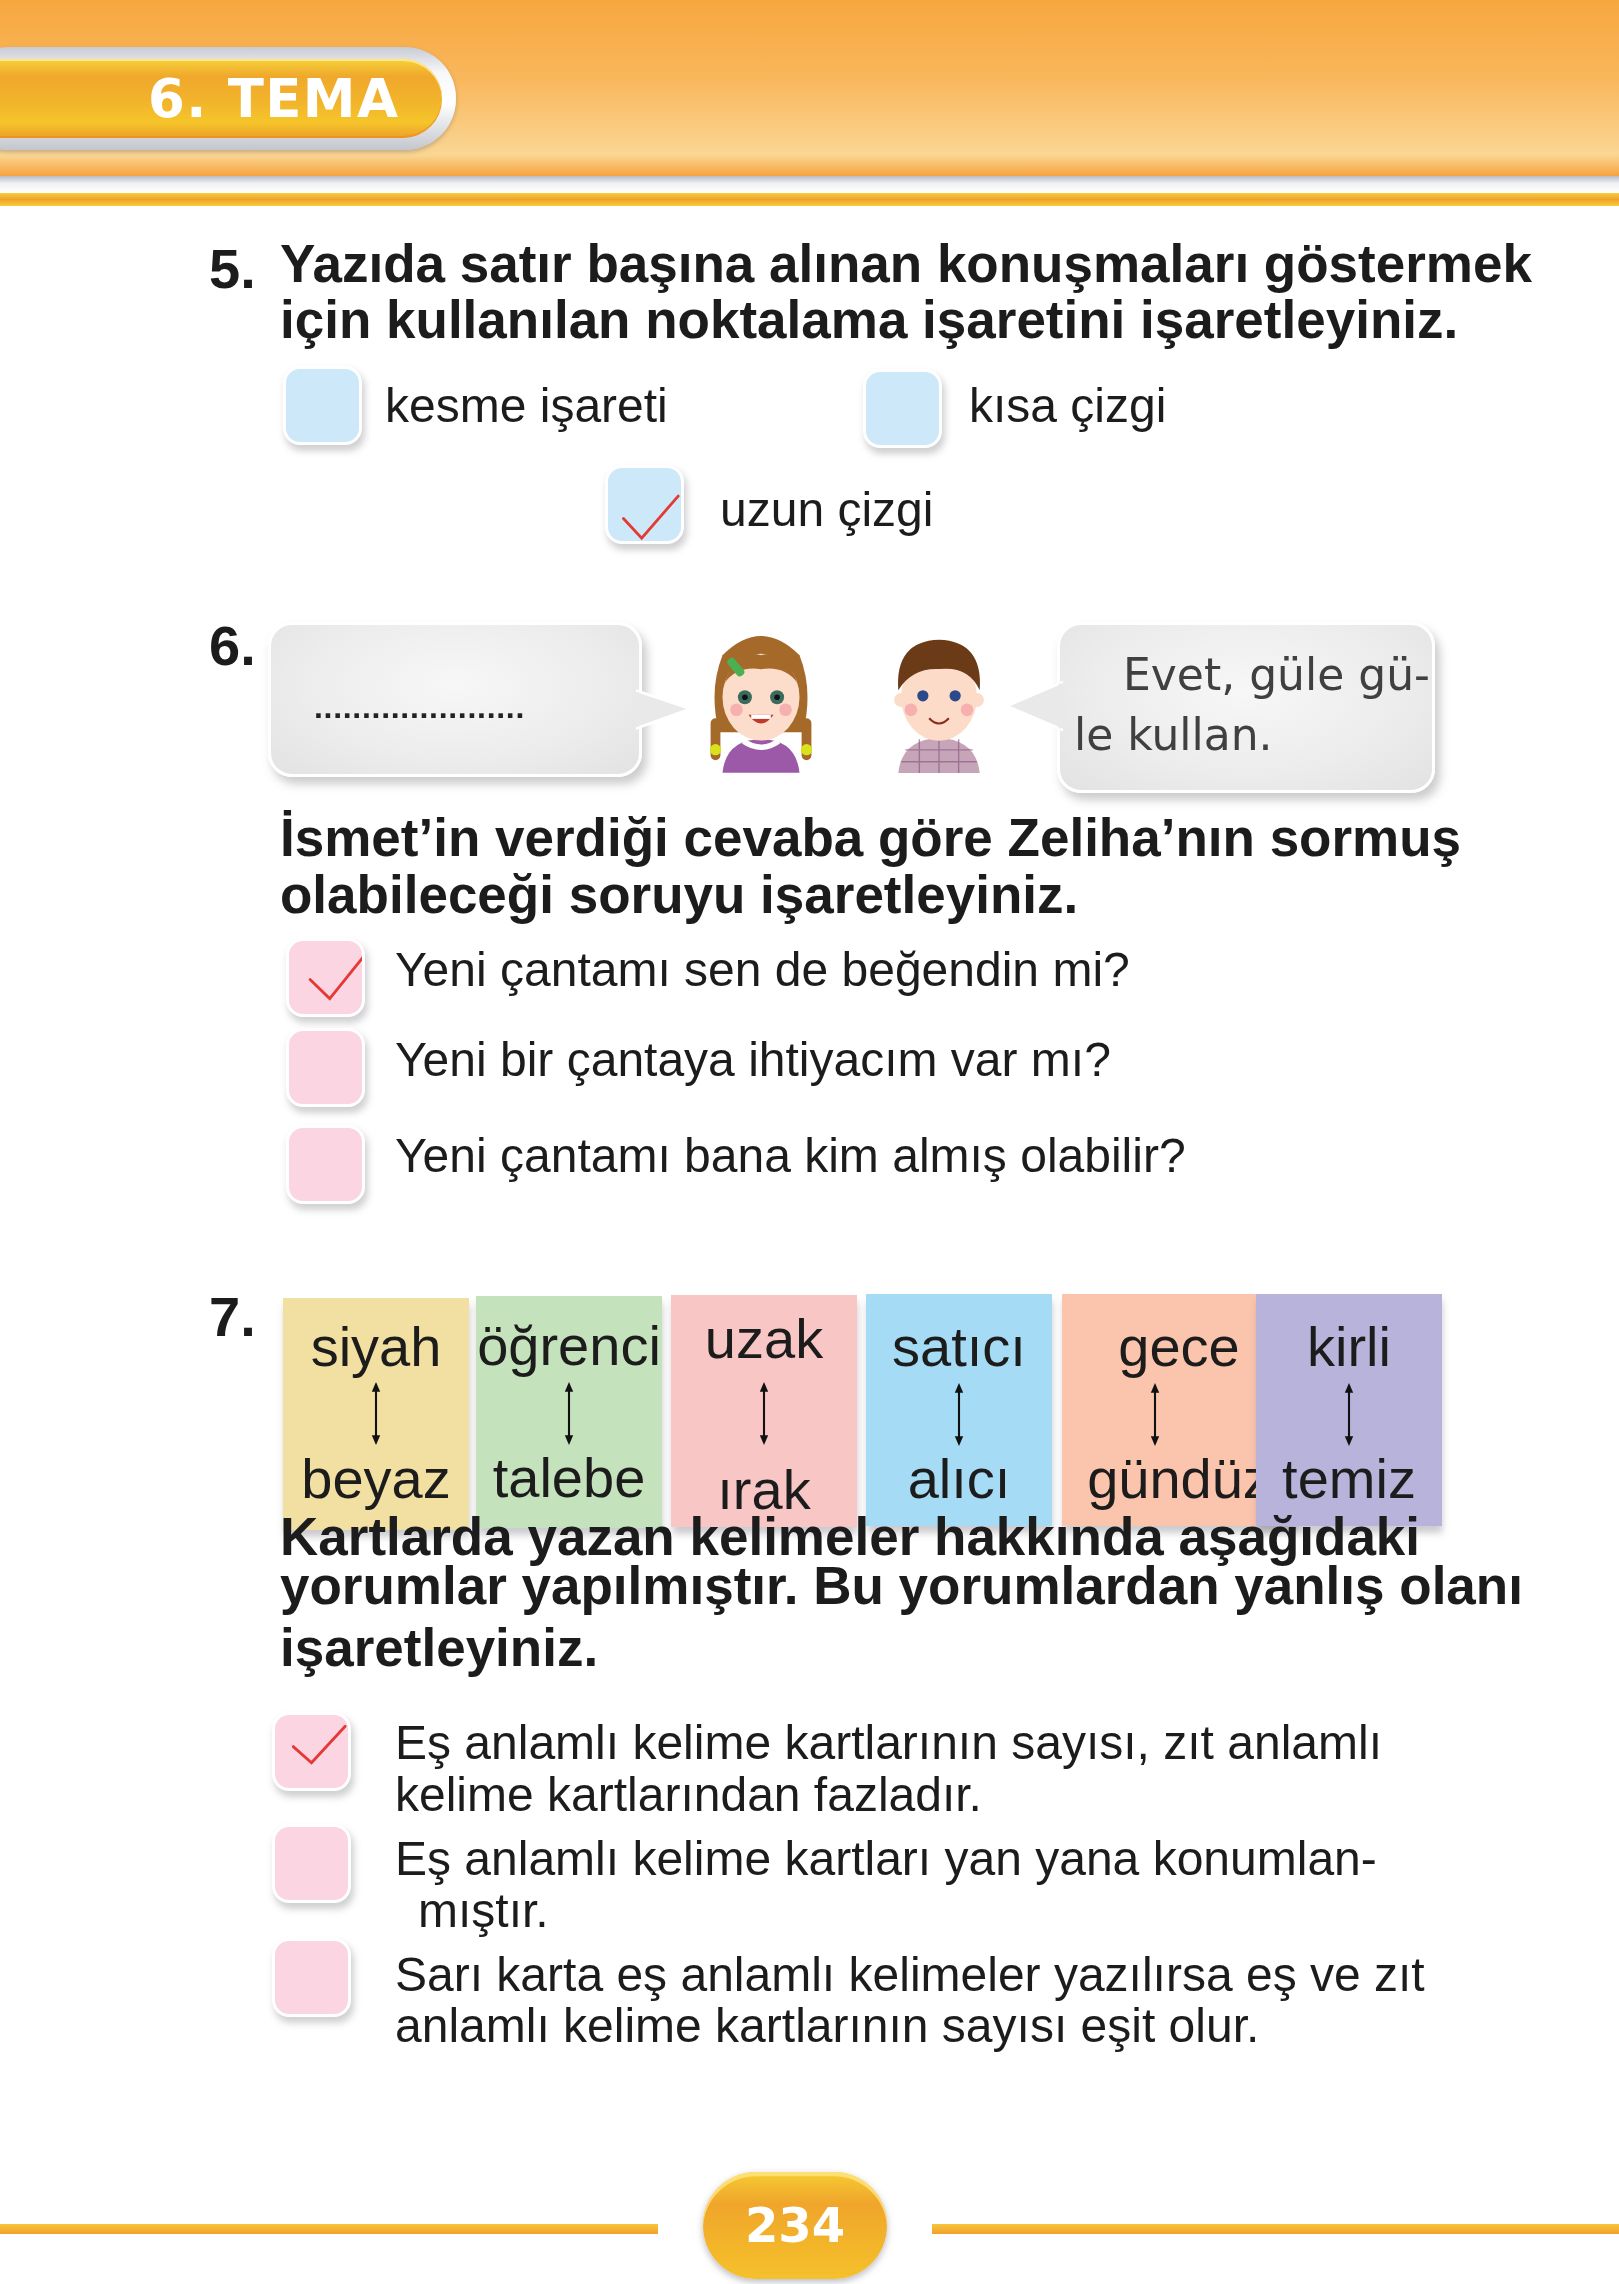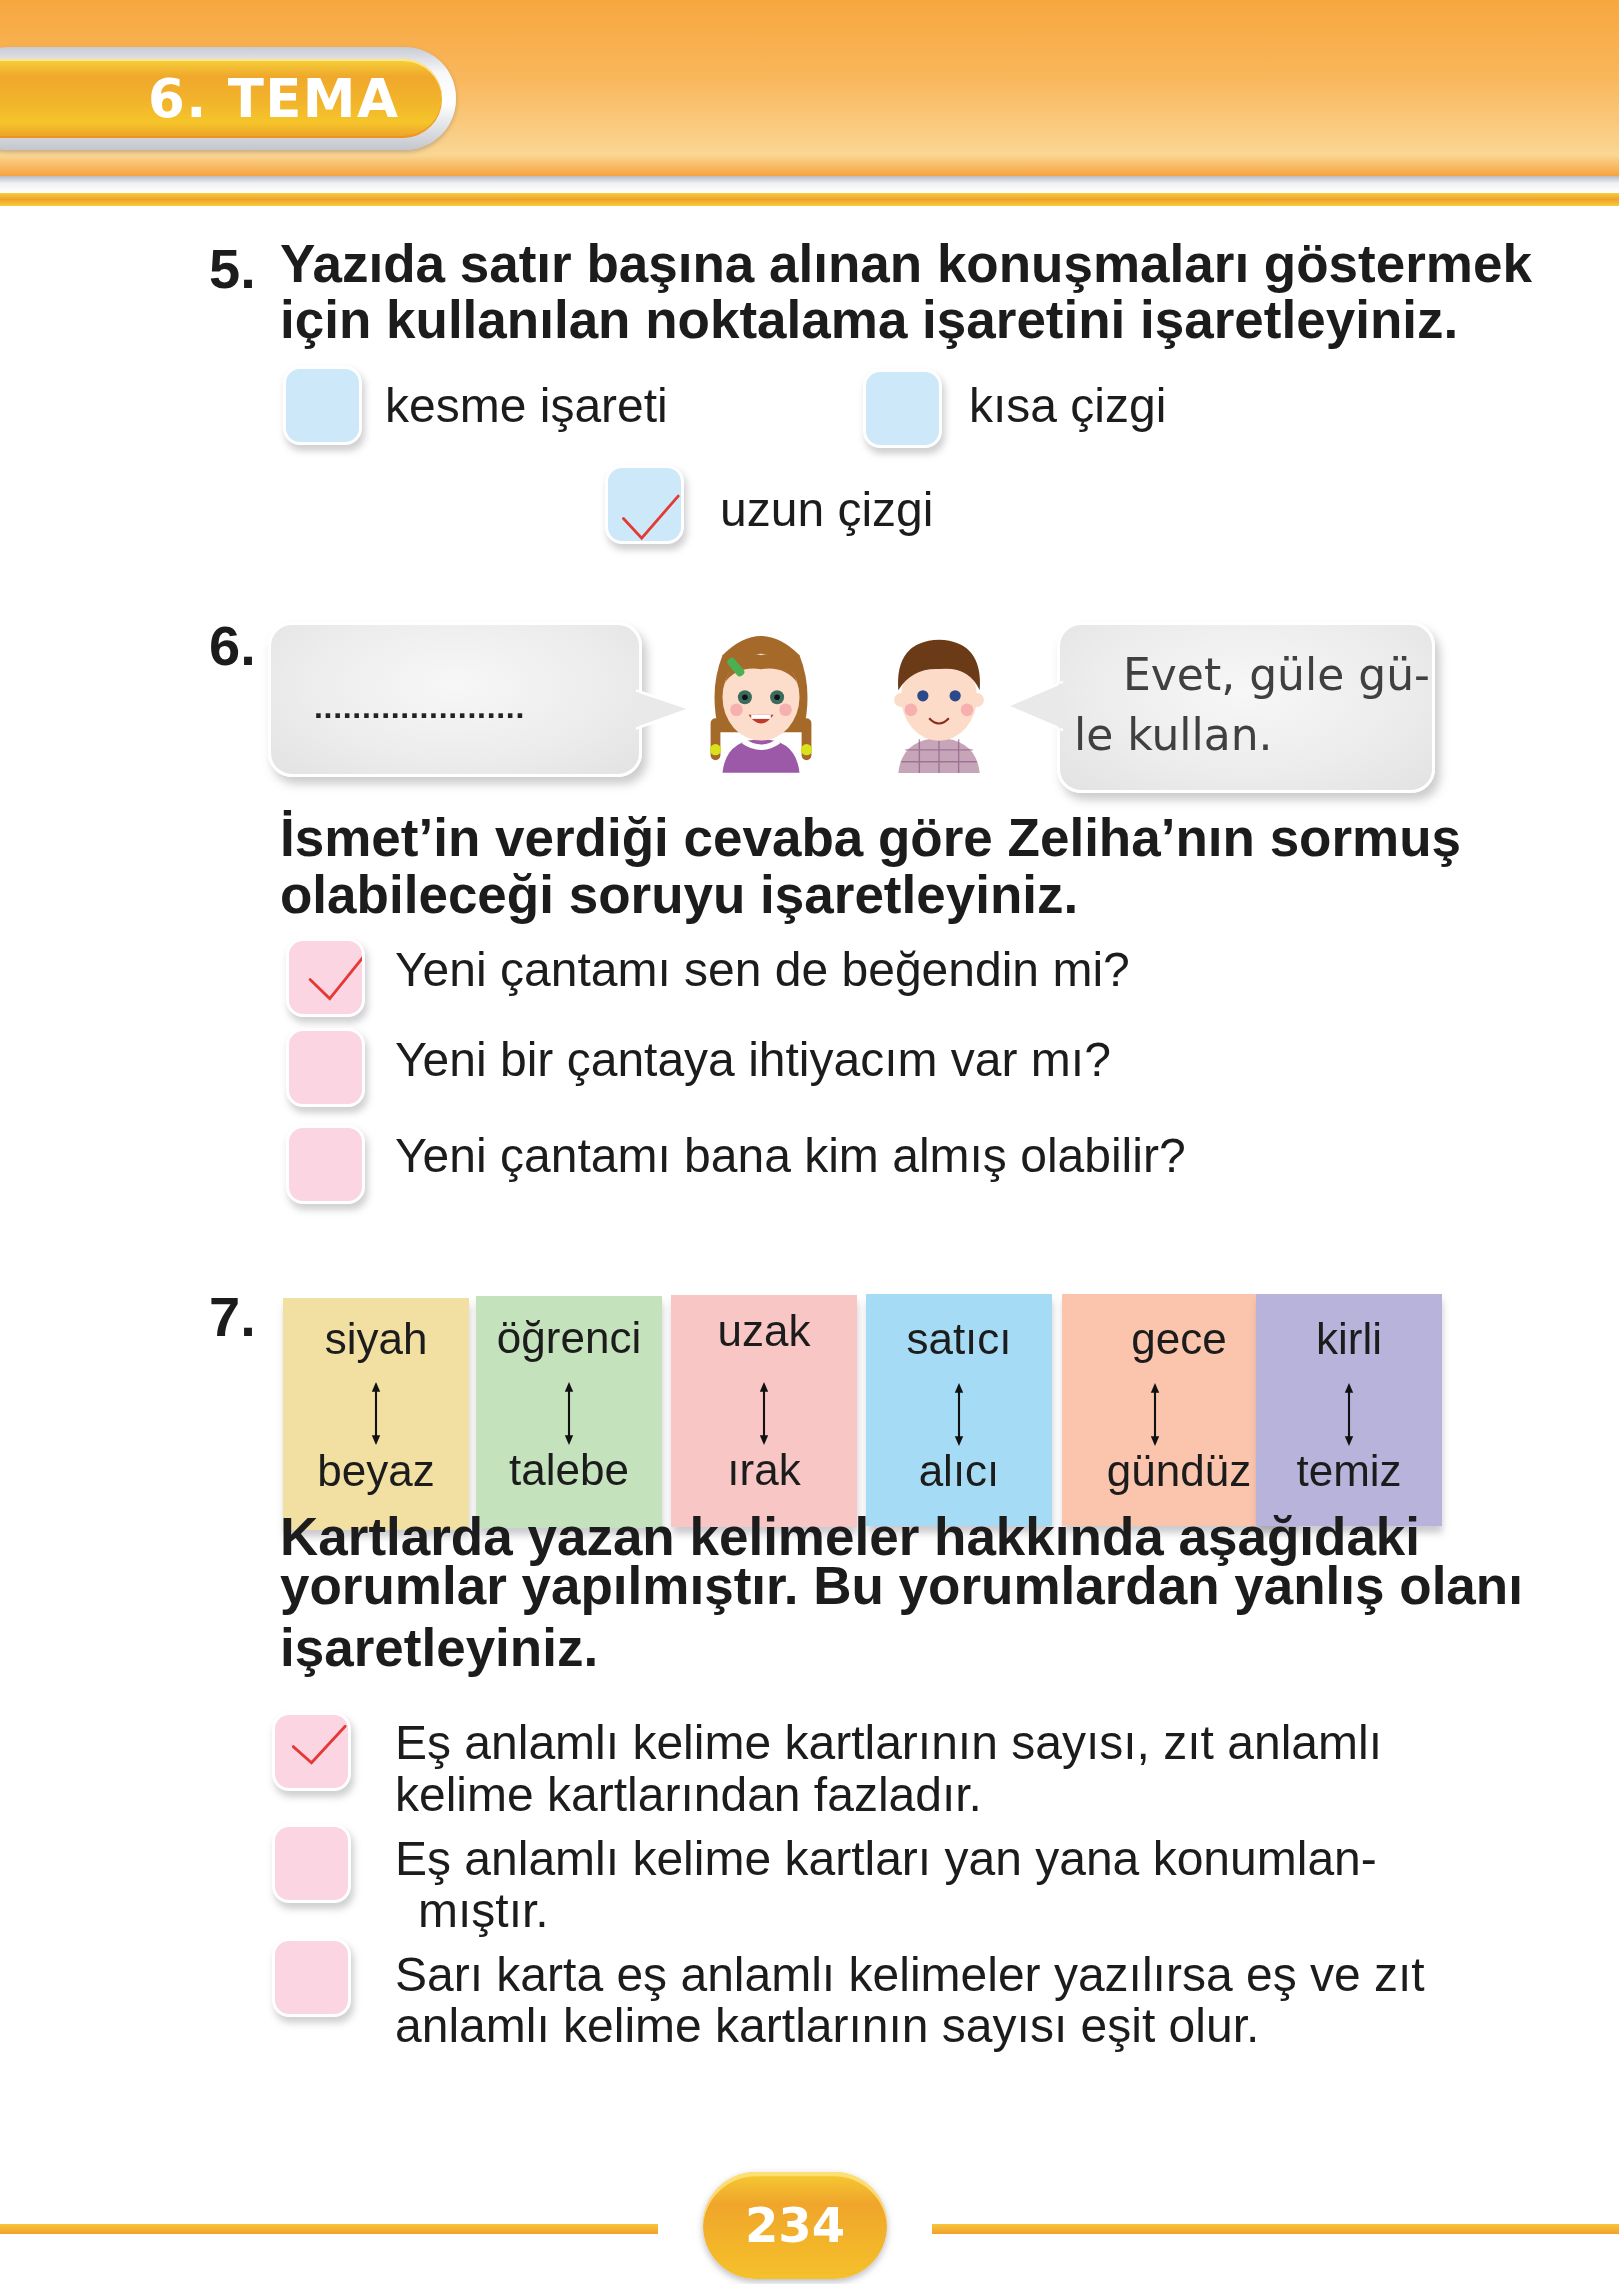--- a/index.html
+++ b/index.html
@@ -37,21 +37,21 @@
 
   
   .bubble { border-radius:24px; border:3.5px solid #ffffff;
     background:radial-gradient(ellipse at 50% 40%, #f7f7f7 0%, #ececec 60%, #e2e2e2 100%);
     box-shadow:4.2px 7px 9.8px rgba(110,110,110,.35); }
   .bubble-dots { font-size:32px; letter-spacing:0.7px; color:#222; font-weight:bold; }
   .bubble-text { font-family:"DejaVu Sans", sans-serif; font-size:44px; line-height:60px; color:#404040; }
 
   
   .card { width:186px; height:232px; box-shadow:1.4px 7px 7px rgba(110,110,120,.35); }
-  .card-word { position:absolute; left:0; width:100%; text-align:center; font-size:44px; color:#1c1c1c; }
+  .card-word { position:absolute; left:0; width:100%; text-align:center; font-size:56px; color:#1c1c1c; }
 
   
   .footer-line { height:9.8px; background:linear-gradient(180deg,#f8c63a 0%,#f1a02d 100%); }
   .page-pill { left:703px; top:2172px; width:184px; height:107px; border-radius:53px;
     background:linear-gradient(180deg,#f6cb32 0%,#f0a52b 30%,#f3b52a 70%,#f5c12c 100%);
     box-shadow:0 2.8px 7px rgba(100,100,120,.45), inset 0 4.2px 0 rgba(255,230,130,.8); }
   .page-num { left:703px; top:2172px; width:184px; height:107px; line-height:107px; text-align:center;
     font-size:48px; font-weight:bold; color:#ffffff; font-family:"DejaVu Sans", sans-serif; }
 </style>
 </head>
@@ -194,21 +194,21 @@
     <div class="card-word" style="top:149px;">talebe</div>
   </div>
 
   <div class="abs card" style="left:671px;top:1295px;background:#f8c7c5;">
     <div class="card-word" style="top:11px;">uzak</div>
     <svg class="abs" style="left:86px;top:87px;" width="14" height="63" viewBox="0 0 20 90">
       <line x1="10" y1="6" x2="10" y2="84" stroke="#111" stroke-width="3"></line>
         <polygon points="10,0 4,14 16,14" fill="#111"></polygon>
         <polygon points="10,90 4,76 16,76" fill="#111"></polygon>
     </svg>
-    <div class="card-word" style="top:150px;">ırak</div>
+    <div class="card-word" style="top:162px;">ırak</div>
   </div>
 
   <div class="abs card" style="left:866px;top:1294px;background:#a5dbf4;">
     <div class="card-word" style="top:19.7px;">satıcı</div>
     <svg class="abs" style="left:86px;top:89px;" width="14" height="63" viewBox="0 0 20 90">
       <line x1="10" y1="6" x2="10" y2="84" stroke="#111" stroke-width="3"></line>
         <polygon points="10,0 4,14 16,14" fill="#111"></polygon>
         <polygon points="10,90 4,76 16,76" fill="#111"></polygon>
     </svg>
     <div class="card-word" style="top:152px;">alıcı</div>

